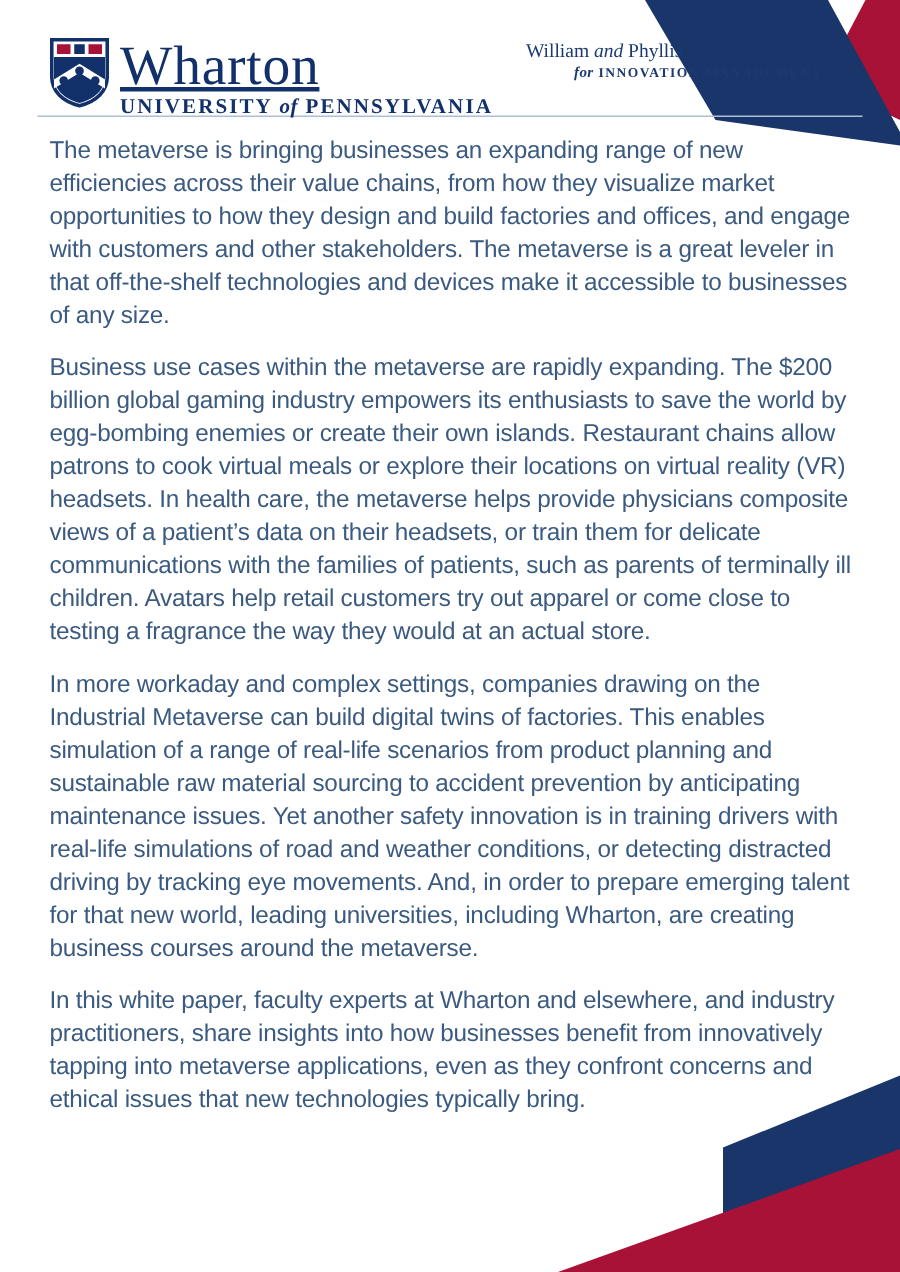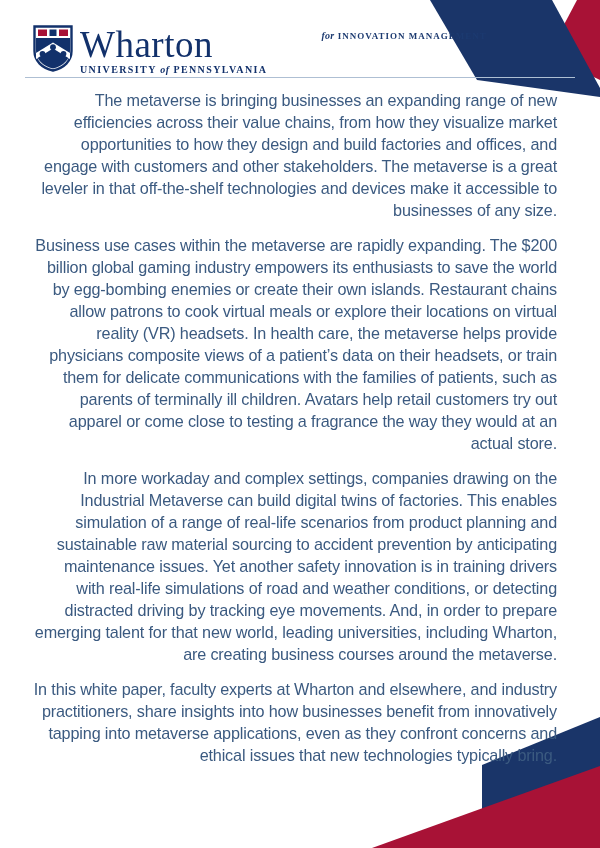--- a/index.html
+++ b/index.html
@@ -7,23 +7,24 @@
     width:600px;height:848px;position:relative;overflow:hidden;background:#ffffff;
     font-family:"Liberation Sans", sans-serif;
   }
   .decor-layer{position:absolute;inset:0;z-index:0;pointer-events:none;}
   .header{position:absolute;left:33px;top:25px;z-index:2;display:flex;align-items:flex-start;}
   .penn-shield{width:40px;height:47px;display:block;}
   .wharton-block{margin-left:7px;margin-top:5px;}
   .wharton-wordmark{
     font-family:"Liberation Serif", serif;color:#12316b;font-size:37px;line-height:30px;
     letter-spacing:0.5px;
+    text-decoration:underline;
   }
   .university-line{
-    font-family:"Liberation Serif", serif;color:#12316b;font-size:10px;font-weight:700;
+    font-family:"Liberation Serif", serif;color:#12316b;font-size:14px;font-weight:700;
     letter-spacing:1.4px;margin-top:4px;white-space:nowrap;text-align:right;
   }
   .university-line .of{font-style:italic;text-transform:none;letter-spacing:0.4px;font-weight:700;}
   .mack-block{margin-left:22px;margin-top:2px;}
   .mack-line1{
     font-family:"Liberation Serif", serif;color:#1c3a70;font-size:13px;line-height:13px;white-space:nowrap;
   }
   .mack-line1 .and{font-style:italic;}
   .mack-line2{
     font-family:"Liberation Serif", serif;color:#a32035;font-size:20px;line-height:20px;
@@ -34,21 +35,21 @@
     letter-spacing:1px;margin-top:3px;white-space:nowrap;
   }
   .mack-line3 .for{font-style:italic;text-transform:none;font-weight:700;letter-spacing:0.3px;font-size:10px;margin-left:32px;}
   .header-rule{
     position:absolute;left:25px;top:77px;width:550px;height:1px;background:#aebfd3;z-index:1;
   }
   .content{
     position:absolute;left:33px;top:89px;width:540px;z-index:2;
     color:#3b5a80;font-size:16.2px;line-height:22px;letter-spacing:-0.15px;
   }
-  .content p{margin:0 16px 13px 0;text-align:right;}
+  .content p{margin:0 0 13px 0;}
 </style>
 </head>
 <body>
 
 <svg class="decor-layer" viewBox="0 0 600 848" aria-hidden="true">
 
   <polygon points="577,0 600,0 600,80 548,55" fill="#a81236"></polygon>
   <polygon points="430,0 552,0 600,88 600,97 477,80" fill="#1a3569"></polygon>
 
   <polygon points="482,765 600,717 600,792 482,840" fill="#1a3569"></polygon>
@@ -72,20 +73,25 @@
   <div class="wharton-block">
     <div class="wharton-wordmark">Wharton</div>
     <div class="university-line">
       <span style="text-transform:uppercase;">University</span>
       <span class="of">of</span>
       <span style="text-transform:uppercase;">Pennsylvania</span>
     </div>
   </div>
 
   <div class="mack-block">
+    <div class="mack-line1">
+      <span>William</span>
+      <span class="and">and</span>
+      <span>Phyllis</span>
+    </div>
     <div class="mack-line3">
       <span class="for">for</span>
       <span>INNOVATION MANAGEMENT</span>
     </div>
   </div>
 
 </div>
 
 <div class="header-rule"></div>
 

